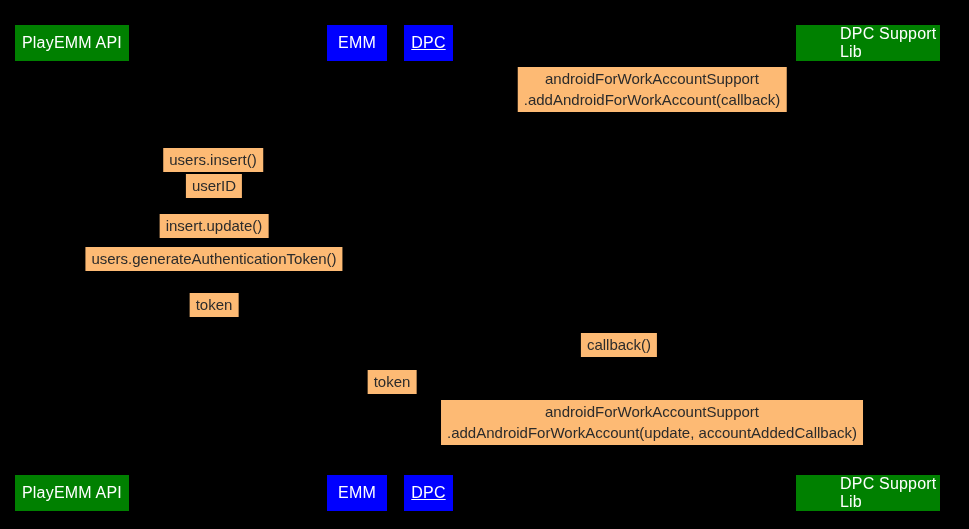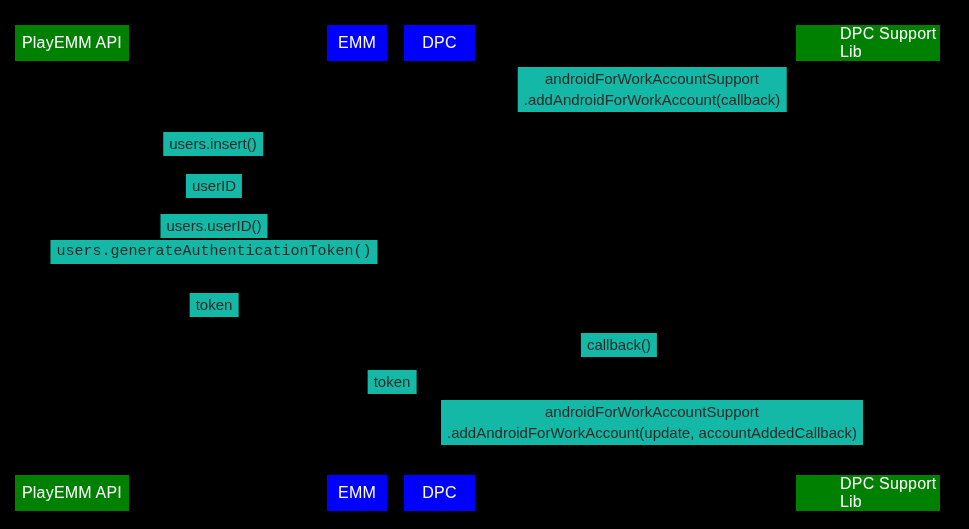--- a/index.html
+++ b/index.html
@@ -22,40 +22,40 @@
     color: #ffffff;
     font-size: 16px;
     letter-spacing: 0.2px;
   }
   .p-green { background: #008000; }
   .p-blue  { background: #0000ff; }
   .row-top    { top: 21px; }
   .row-bottom { top: 471px; }
   .p-playemm { left: 11px;  width: 114px; }
   .p-emm     { left: 323px; width: 60px;  }
-  .p-dpc     { left: 400px; width: 71px;  }
+  .p-dpc     { left: 400px; width: 49px; text-decoration: underline;  }
   .p-dpclib  { left: 792px; width: 144px; padding-left: 44px; }
   
   .msg {
     position: absolute;
     transform: translateX(-50%);
-    background: #14b8a6;
+    background: #fdba74;
     color: #2b2b2b;
     font-size: 15px;
     line-height: 20px;
     padding: 1px 5px;
     text-align: center;
     white-space: nowrap;
   }
   .msg span { display: block; }
   .m1 { left: 648px; top: 63px;  }
-  .m2 { left: 209px; top: 128px; }
+  .m2 { left: 209px; top: 144px; }
   .m3 { left: 210px; top: 170px; }
   .m4 { left: 210px; top: 210px; }
-  .m5 { left: 210px; top: 236px; font-family: Liberation Mono, monospace; }
+  .m5 { left: 210px; top: 243px; }
   .m6 { left: 210px; top: 289px; }
   .m7 { left: 615px; top: 329px; }
   .m8 { left: 388px; top: 366px; }
   .m9 { left: 648px; top: 396px; }
 </style>
 </head>
 <body>
 
 <div class="stage">
 
@@ -71,21 +71,21 @@
 
   <div class="msg m2">
     <span>users.insert()</span>
   </div>
 
   <div class="msg m3">
     <span>userID</span>
   </div>
 
   <div class="msg m4">
-    <span>users.userID()</span>
+    <span>insert.update()</span>
   </div>
 
   <div class="msg m5">
     <span>users.generateAuthenticationToken()</span>
   </div>
 
   <div class="msg m6">
     <span>token</span>
   </div>
 

